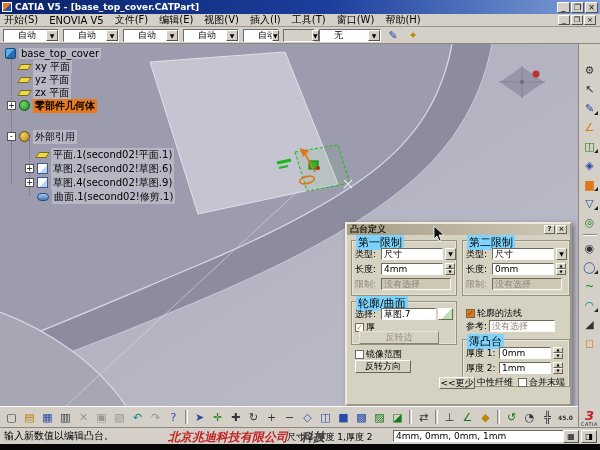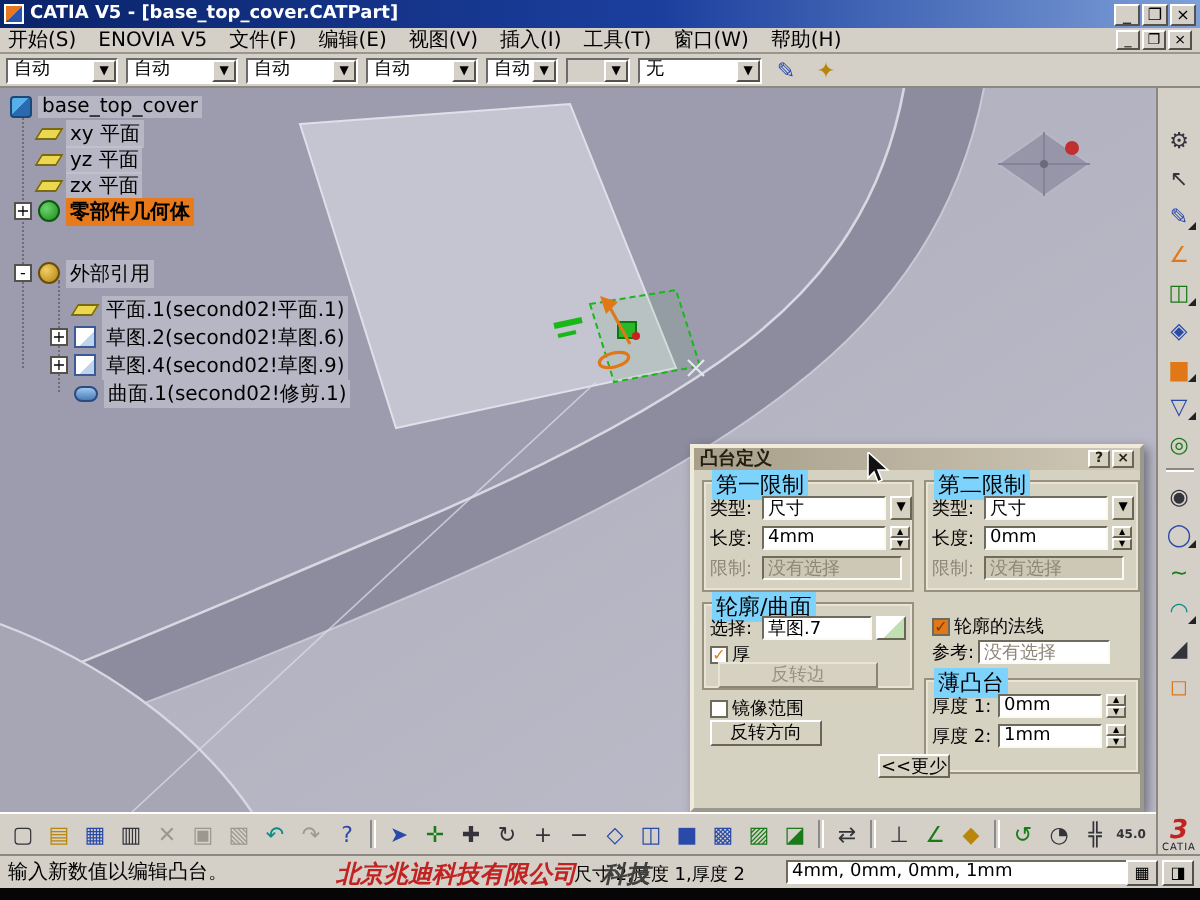--- a/index.html
+++ b/index.html
@@ -20,21 +20,21 @@
            border-bottom:1px solid #9a968c;display:flex;align-items:center;padding:0 4px;gap:11px;}
   .menuitem{white-space:nowrap;font-size:10px;}
   .menusp{flex:1;}
   .winbtns2{display:flex;gap:1px;}
   .wbtn2{width:12px;height:10px;background:#d4d0c8;border:1px solid;border-color:#fff #55524b #55524b #fff;
          font-size:7px;line-height:8px;text-align:center;}
   
   .topbar{position:absolute;left:0;top:27px;width:600px;height:17px;background:#d4d0c8;
           border-bottom:1px solid #8c8880;display:flex;align-items:center;padding:0 3px;gap:4px;}
   .dd{display:flex;height:13px;background:#fff;border:1px solid;border-color:#6b6b6b #fff #fff #6b6b6b;}
-  .dd .ddval{padding:0 3px;font-size:9px;line-height:11px;white-space:nowrap;overflow:hidden;}
+  .dd .ddval{padding:0 14px;font-size:9px;line-height:11px;white-space:nowrap;overflow:hidden;}
   .dd .ddarr{width:12px;background:#d4d0c8;border:1px solid;border-color:#fff #55524b #55524b #fff;
              font-size:6px;line-height:10px;text-align:center;color:#000;}
   .dd.dis{background:#d4d0c8;}
   .dd.dis .ddval{color:#8a877e;}
   .tico{width:16px;height:14px;display:flex;align-items:center;justify-content:center;font-size:11px;}
   
   .main{position:absolute;left:0;top:44px;width:578px;height:362px;overflow:hidden;}
   .scene{position:absolute;left:0;top:0;}
   
   .tree{position:absolute;left:0;top:0;width:230px;height:220px;}
@@ -375,20 +375,26 @@
         </div>
         <div class="drow" style="left:119px;top:127px">
           <span>厚度 2:</span>
         </div>
         <div class="drow" style="left:152px;top:127px">
           <span class="dfield" style="width:52px">1mm</span>
           <span class="spin">
             <span>▲</span>
             <span>▼</span>
           </span>
+        </div>
+        <div class="drow" style="left:119px;top:141px;gap:2px">
+          <span class="chk"></span>
+          <span>中性纤维</span>
+          <span class="chk" style="margin-left:3px"></span>
+          <span>合并末端</span>
         </div>
 
         <div class="drow" style="left:92px;top:142px">
           <span class="dbtn" style="width:36px;height:12px">&lt;&lt;更少</span>
         </div>
 
         <div class="drow" style="left:110px;top:175px;gap:20px">
           <span class="dbtn" style="width:36px">确定</span>
           <span class="dbtn" style="width:33px">
             <span class="reddot"></span>

